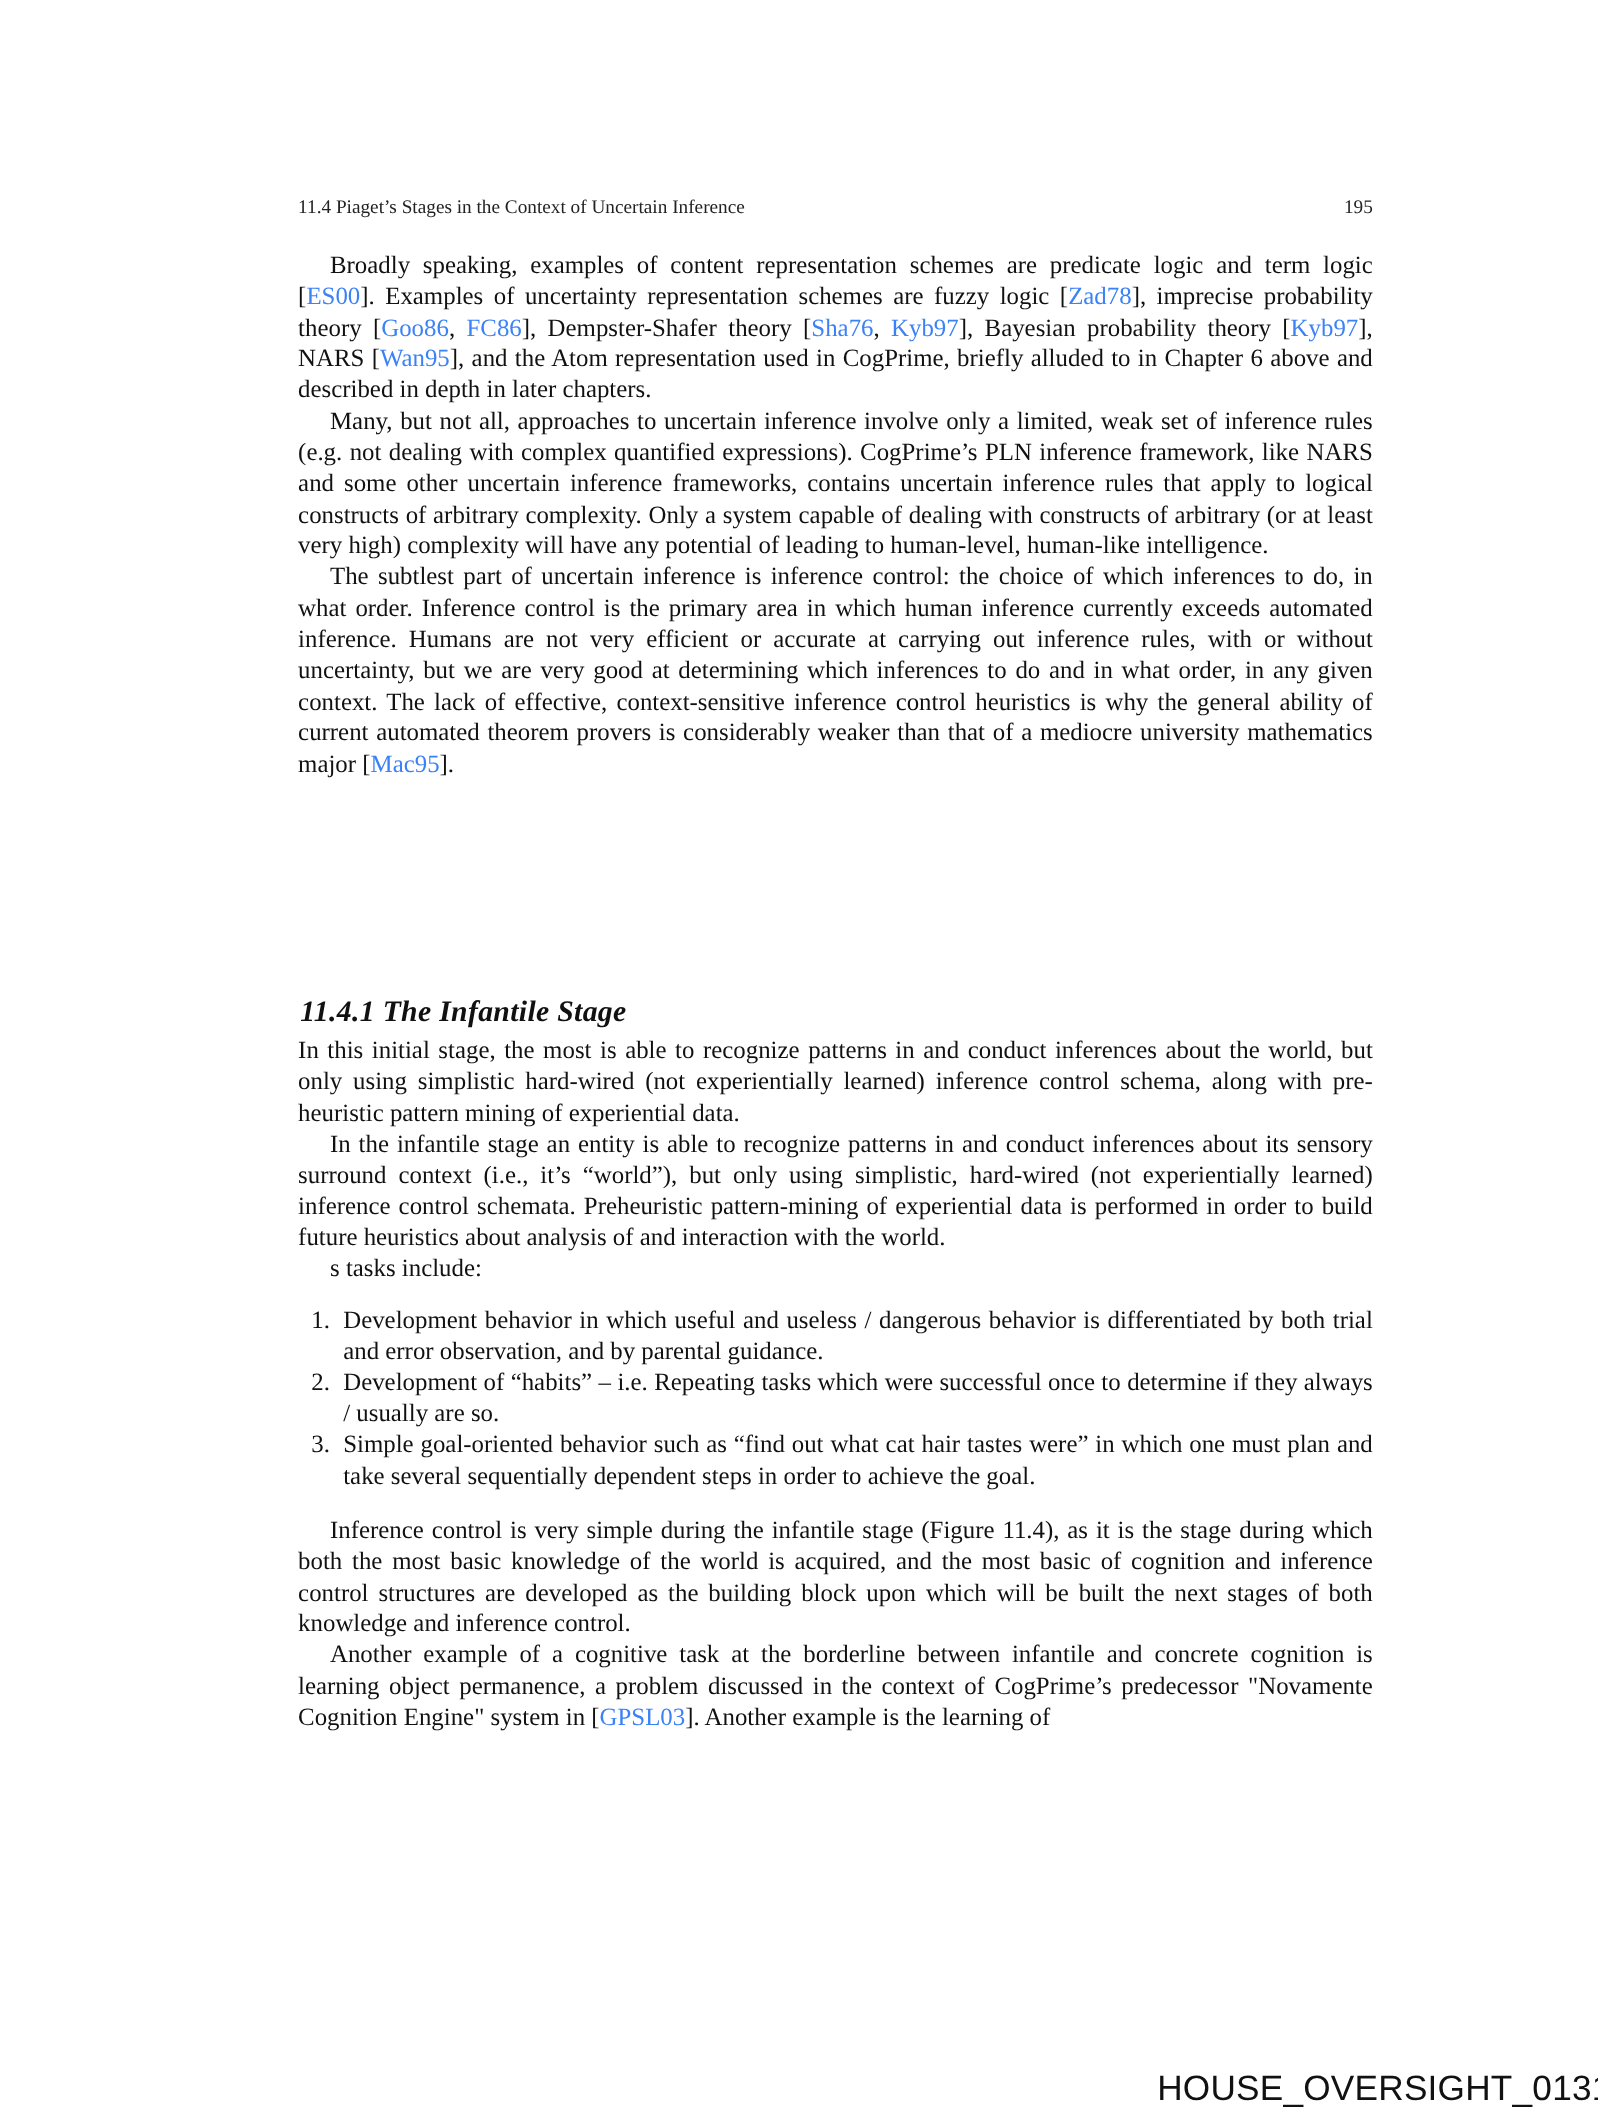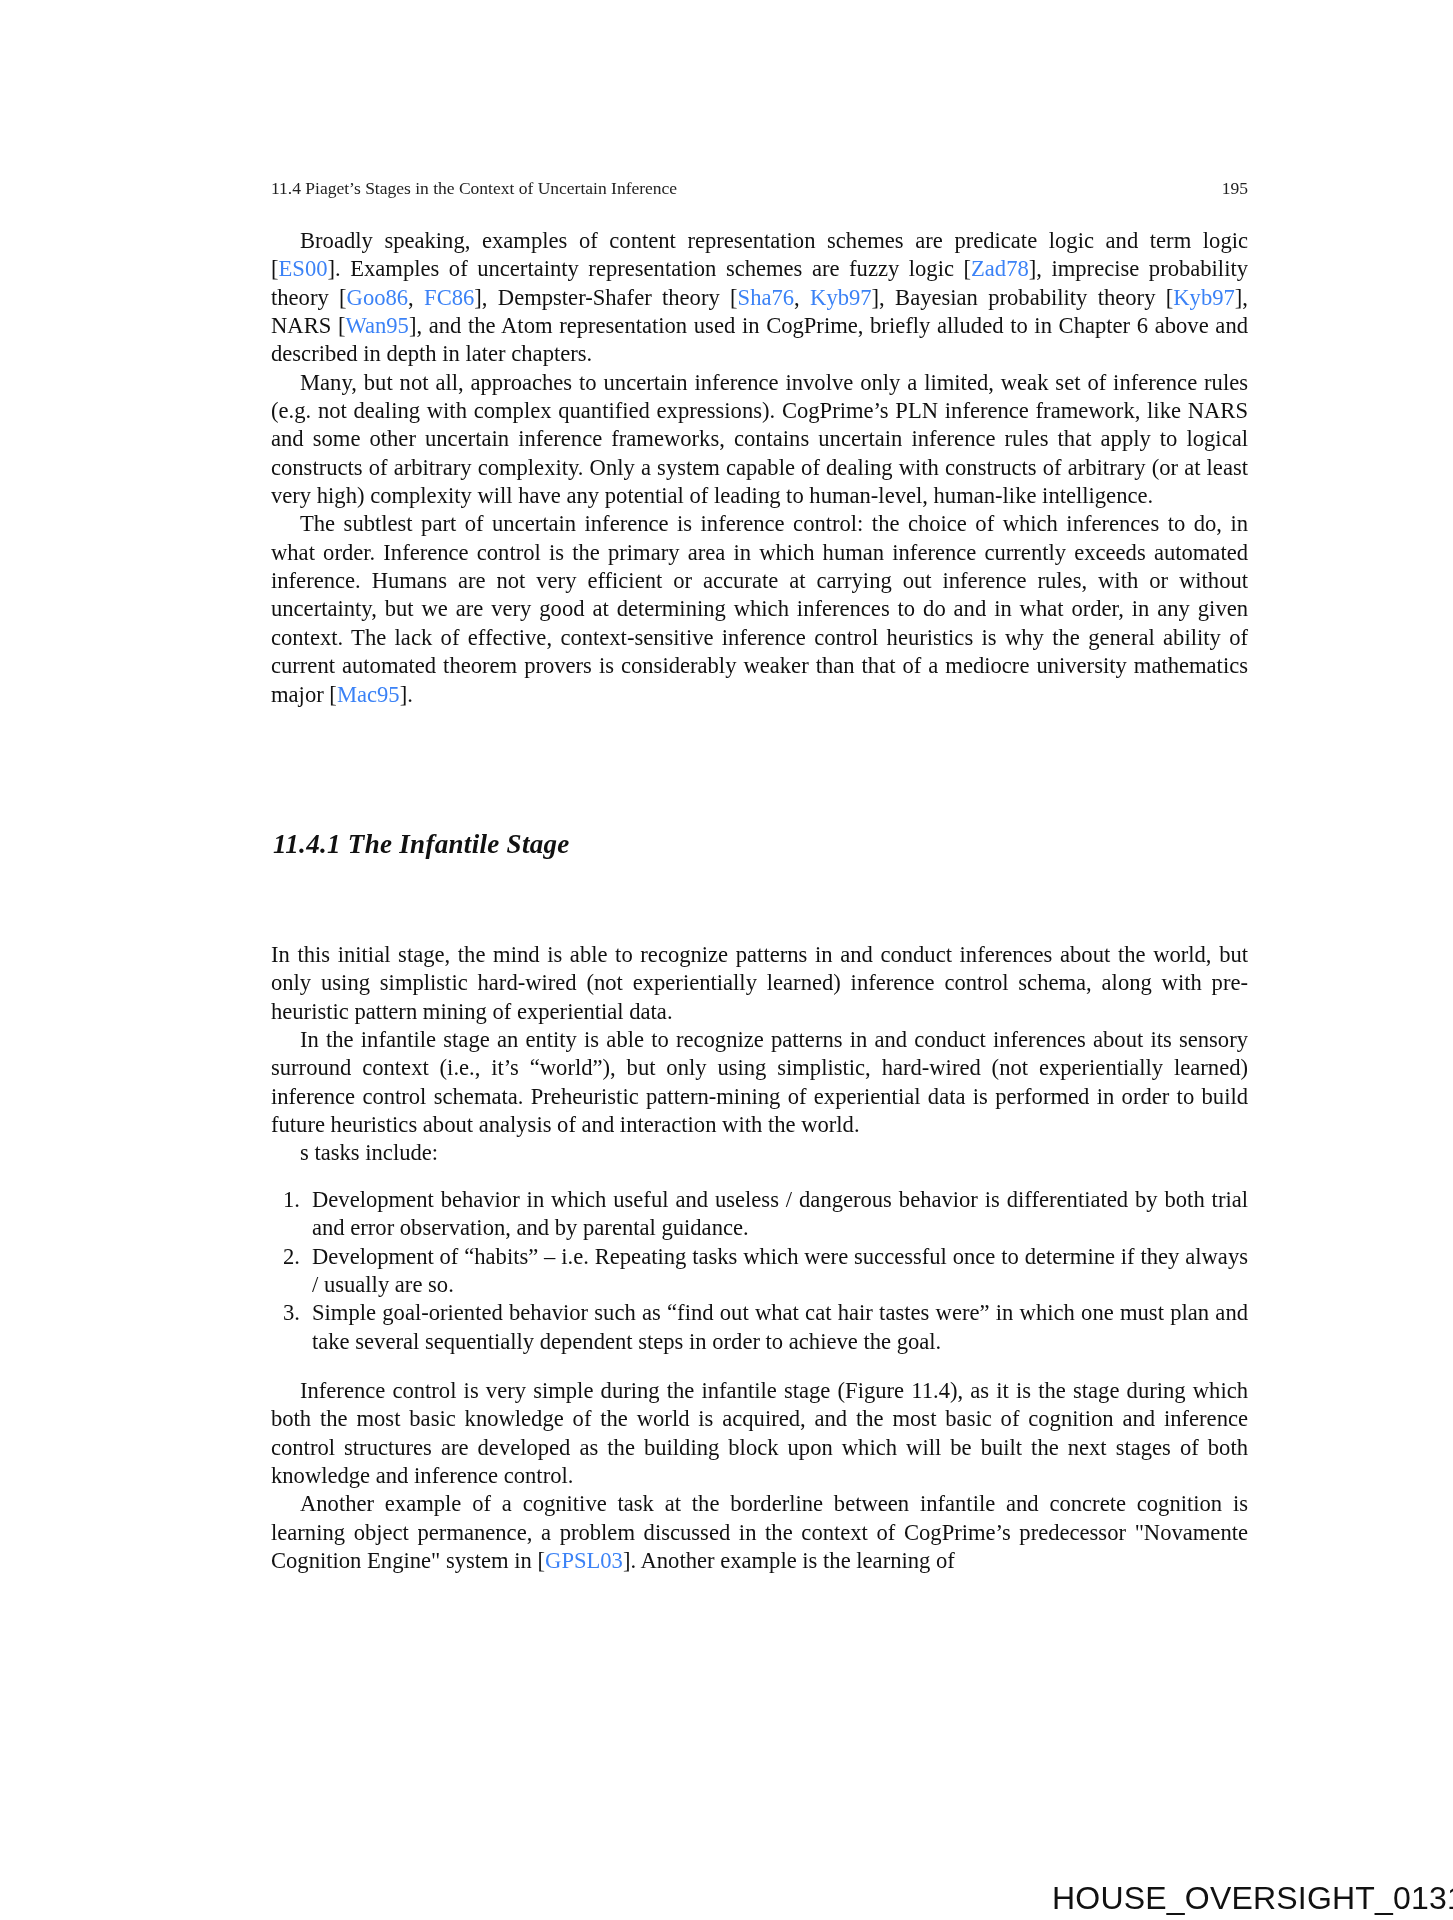--- a/index.html
+++ b/index.html
@@ -8,21 +8,21 @@
   .col { position: absolute; left: 271px; width: 977px; font-family: "DejaVu Serif", "Liberation Serif", serif; color: #111; }
   .running-head { position: absolute; left: 271px; width: 977px; top: 178px; height: 26px;
     font-family: "Liberation Serif", serif; font-size: 17.5px; color: #222; }
   .running-head .title { position: absolute; left: 0; top: 0; }
   .running-head .pageno { position: absolute; right: 0; top: 0; }
   p.body { margin: 0; font-family: "Liberation Serif", serif; font-size: 22.6px; line-height: 28.35px;
     text-align: justify; text-indent: 29px; color: #111; hyphens: manual; }
   p.body.noindent { text-indent: 0; }
   .cite { color: #3b82f6; }
   .block1 { top: 227px; }
-  .heading { position: absolute; left: 273px; top: 829px; font-family: "Liberation Serif", serif;
+  .heading { position: absolute; left: 273px; top: 904px; font-family: "Liberation Serif", serif;
     font-style: italic; font-weight: bold; font-size: 27px; color: #111; letter-spacing: 0.3px; }
   .block2 { top: 941px; }
   ol.tasks { position: absolute; left: 271px; width: 977px; top: 1186px; margin: 0; padding: 0; list-style: none;
     font-family: "Liberation Serif", serif; font-size: 22.6px; line-height: 28.35px; color: #111; }
   ol.tasks li { position: relative; padding-left: 41px; text-align: justify; }
   ol.tasks li .num { position: absolute; left: 12px; top: 0; }
   .block3 { top: 1377px; }
   .stamp { position: absolute; left: 1052px; top: 1880px; font-family: "Liberation Sans", sans-serif;
     font-size: 32px; color: #111; letter-spacing: 0.2px; }
 </style>
@@ -38,21 +38,21 @@
 
   <div class="col block1" id="intro-block">
       <p class="body"><span>Broadly speaking, examples of content representation schemes are predicate logic and term logic [</span><span class="cite">ES00</span><span>]. Examples of uncertainty representation schemes are fuzzy logic [</span><span class="cite">Zad78</span><span>], imprecise probability theory [</span><span class="cite">Goo86</span><span>, </span><span class="cite">FC86</span><span>], Dempster-Shafer theory [</span><span class="cite">Sha76</span><span>, </span><span class="cite">Kyb97</span><span>], Bayesian probability theory [</span><span class="cite">Kyb97</span><span>], NARS [</span><span class="cite">Wan95</span><span>], and the Atom representation used in CogPrime, briefly alluded to in Chapter 6 above and described in depth in later chapters.</span></p>
       <p class="body"><span>Many, but not all, approaches to uncertain inference involve only a limited, weak set of in­ference rules (e.g. not dealing with complex quantified expressions). CogPrime’s PLN inference framework, like NARS and some other uncertain inference frameworks, contains uncertain in­ference rules that apply to logical constructs of arbitrary complexity. Only a system capable of dealing with constructs of arbitrary (or at least very high) complexity will have any potential of leading to human-level, human-like intelligence.</span></p>
       <p class="body"><span>The subtlest part of uncertain inference is inference control: the choice of which inferences to do, in what order. Inference control is the primary area in which human inference currently exceeds automated inference. Humans are not very efficient or accurate at carrying out inference rules, with or without uncertainty, but we are very good at determining which inferences to do and in what order, in any given context. The lack of effective, context-sensitive inference control heuristics is why the general ability of current automated theorem provers is considerably weaker than that of a mediocre university mathematics major [</span><span class="cite">Mac95</span><span>].</span></p>
     </div>
 
   <div class="heading">11.4.1 The Infantile Stage</div>
 
   <div class="col block2" id="section-block">
-      <p class="body noindent"><span>In this initial stage, the mind is able to recognize patterns in and conduct inferences about the world, but only using simplistic hard-wired (not experientially learned) inference control schema, along with pre-heuristic pattern mining of experiential data.</span></p>
+      <p class="body noindent"><span>In this initial stage, the most is able to recognize patterns in and conduct inferences about the world, but only using simplistic hard-wired (not experientially learned) inference control schema, along with pre-heuristic pattern mining of experiential data.</span></p>
       <p class="body"><span>In the infantile stage an entity is able to recognize patterns in and conduct inferences about its sensory surround context (i.e., it’s “world”), but only using simplistic, hard-wired (not expe­rientially learned) inference control schemata. Preheuristic pattern-mining of experiential data is performed in order to build future heuristics about analysis of and interaction with the world.</span></p>
       <p class="body"><span>s tasks include:</span></p>
     </div>
 
   <ol class="tasks" id="task-list">
       <li><span class="num">1.</span><span>Development behavior in which useful and useless / dangerous behavior is differentiated by both trial and error observation, and by parental guidance.</span></li>
       <li><span class="num">2.</span><span>Development of “habits” – i.e. Repeating tasks which were successful once to determine if they always / usually are so.</span></li>
       <li><span class="num">3.</span><span>Simple goal-oriented behavior such as “find out what cat hair tastes were” in which one must plan and take several sequentially dependent steps in order to achieve the goal.</span></li>
     </ol>
 

